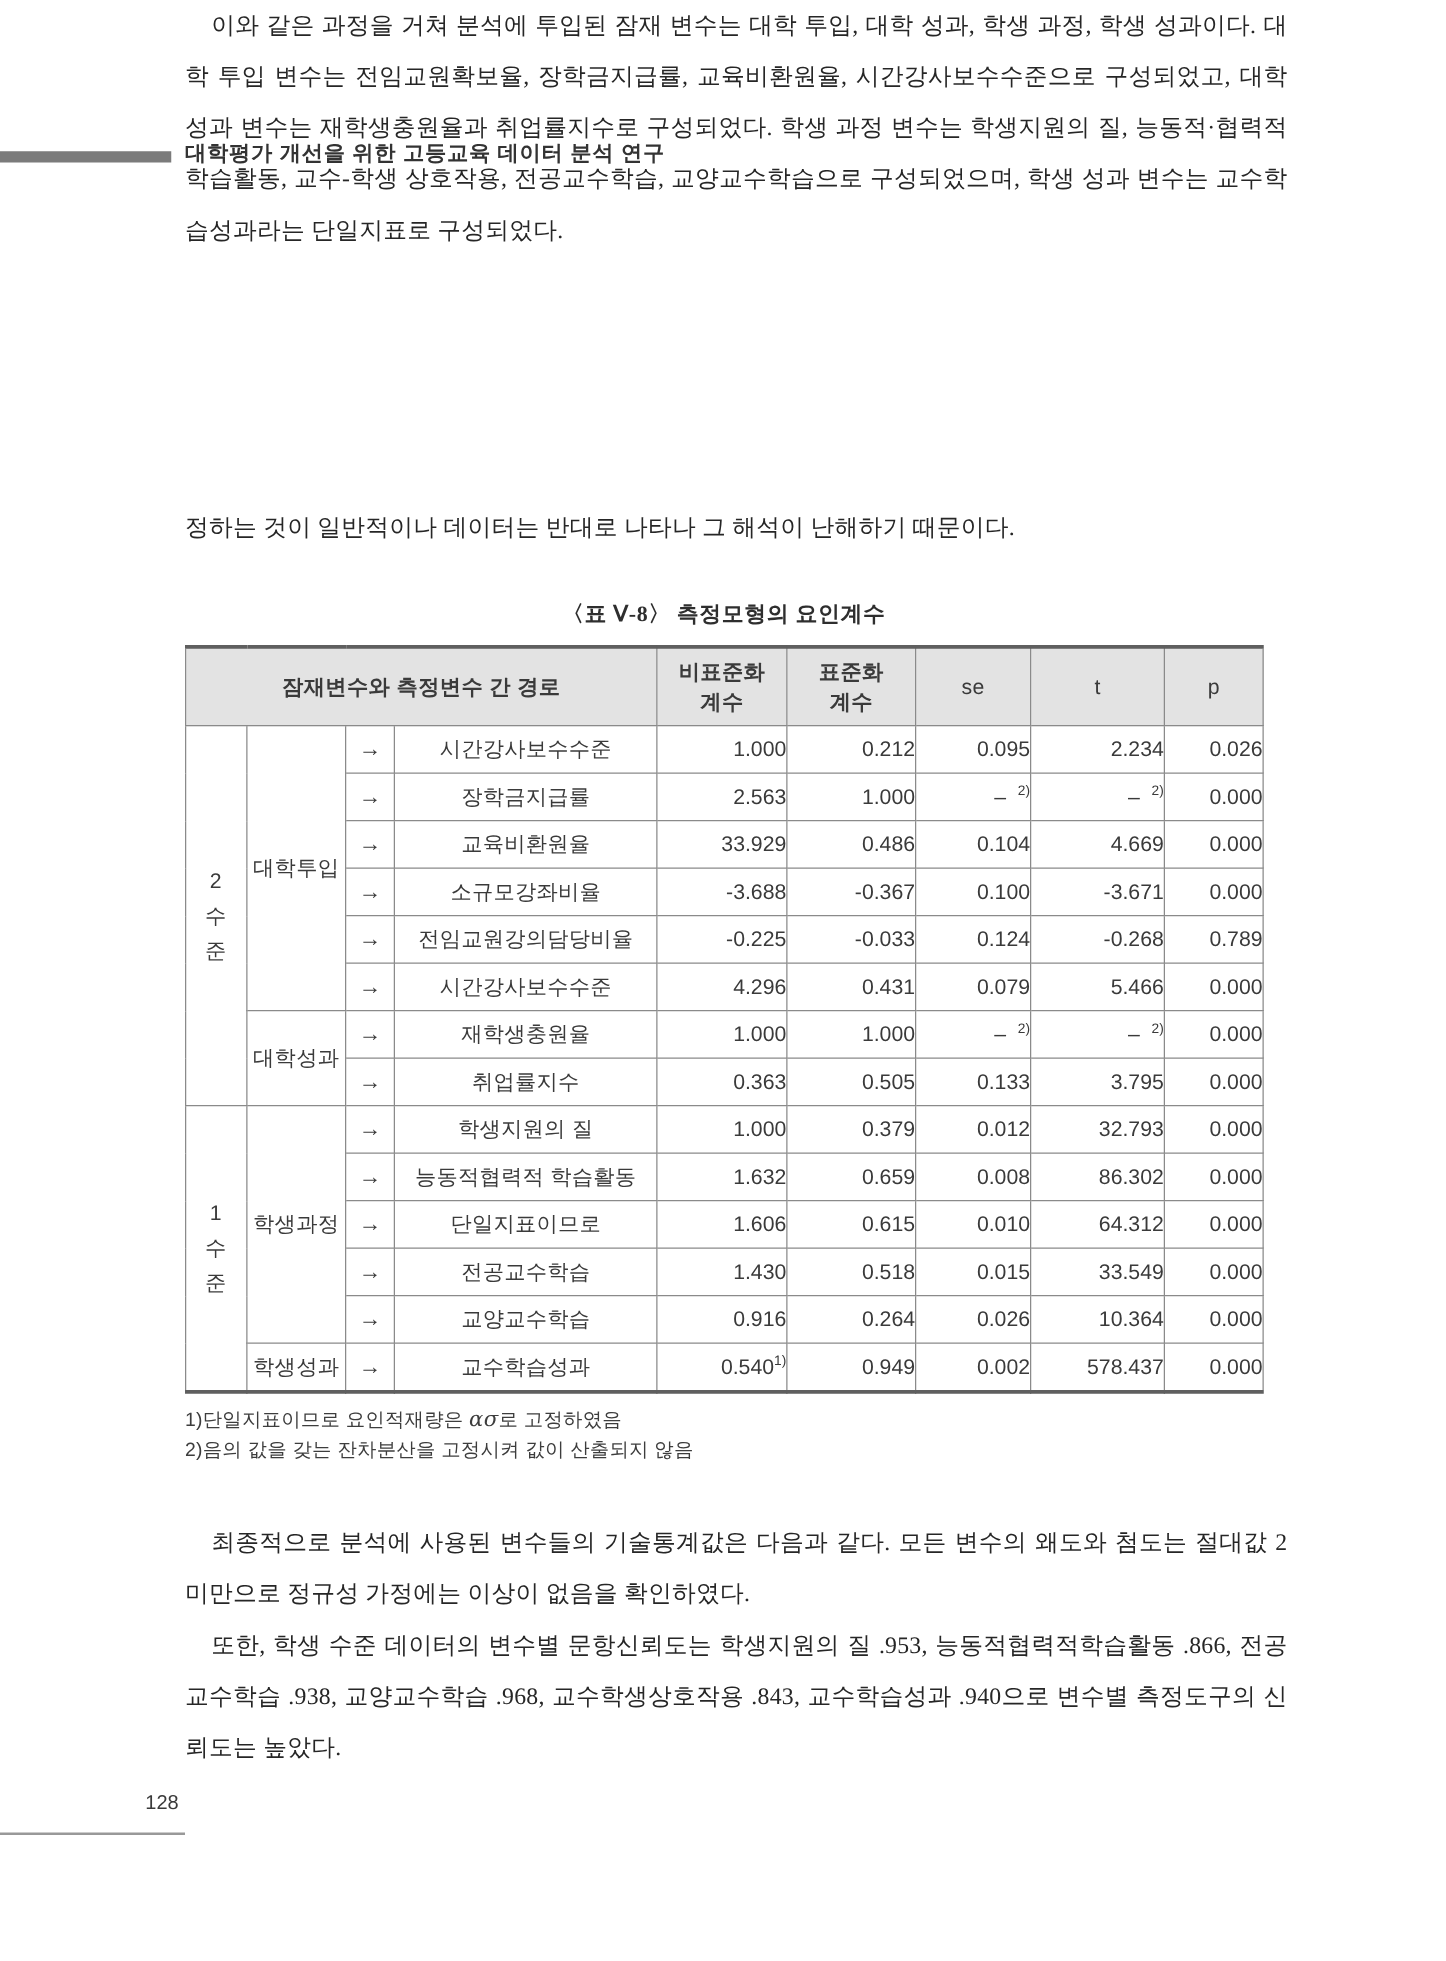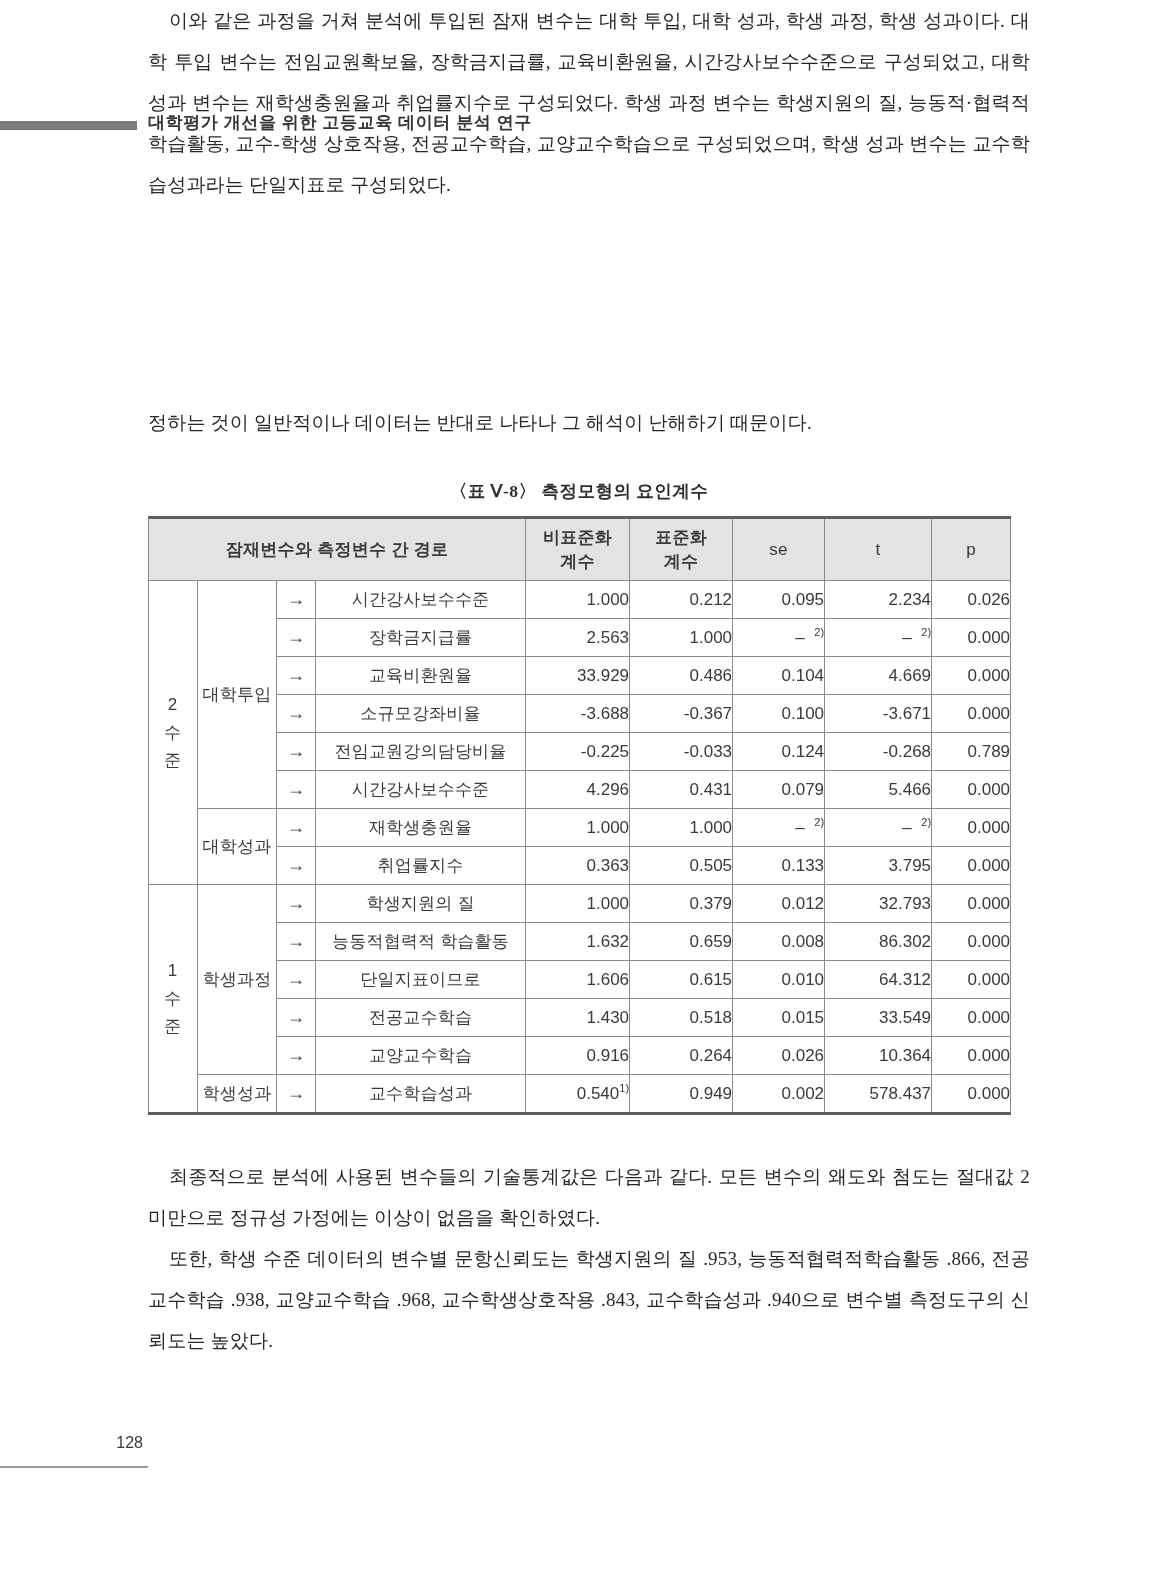--- a/index.html
+++ b/index.html
@@ -247,20 +247,24 @@
               <td class="cell-var">교수학습성과</td>
               <td class="cell-num">0.540<sup>1)</sup></td>
               <td class="cell-num">0.949</td>
               <td class="cell-num">0.002</td>
               <td class="cell-num">578.437</td>
               <td class="cell-num cell-p">0.000</td>
             </tr>
           </tbody>
       </table>
 
+      <div class="footnotes">
+        <div><span>1)단일지표이므로 요인적재량은 </span><span class="math">ασ</span><span>로 고정하였음</span></div>
+        <div>2)음의 값을 갖는 잔차분산을 고정시켜 값이 산출되지 않음</div>
+      </div>
     </div>
 
     <p class="body-text indent p3">최종적으로 분석에 사용된 변수들의 기술통계값은 다음과 같다. 모든 변수의 왜도와 첨도는 절대값 2미만으로 정규성 가정에는 이상이 없음을 확인하였다.</p>
     <p class="body-text indent">또한, 학생 수준 데이터의 변수별 문항신뢰도는 학생지원의 질 .953, 능동적협력적학습활동 .866, 전공교수학습 .938, 교양교수학습 .968, 교수학생상호작용 .843, 교수학습성과 .940으로 변수별 측정도구의 신뢰도는 높았다.</p>
   </div>
 
   <div class="page-number">128</div>
   <div class="page-rule"></div>
 
 </div>

